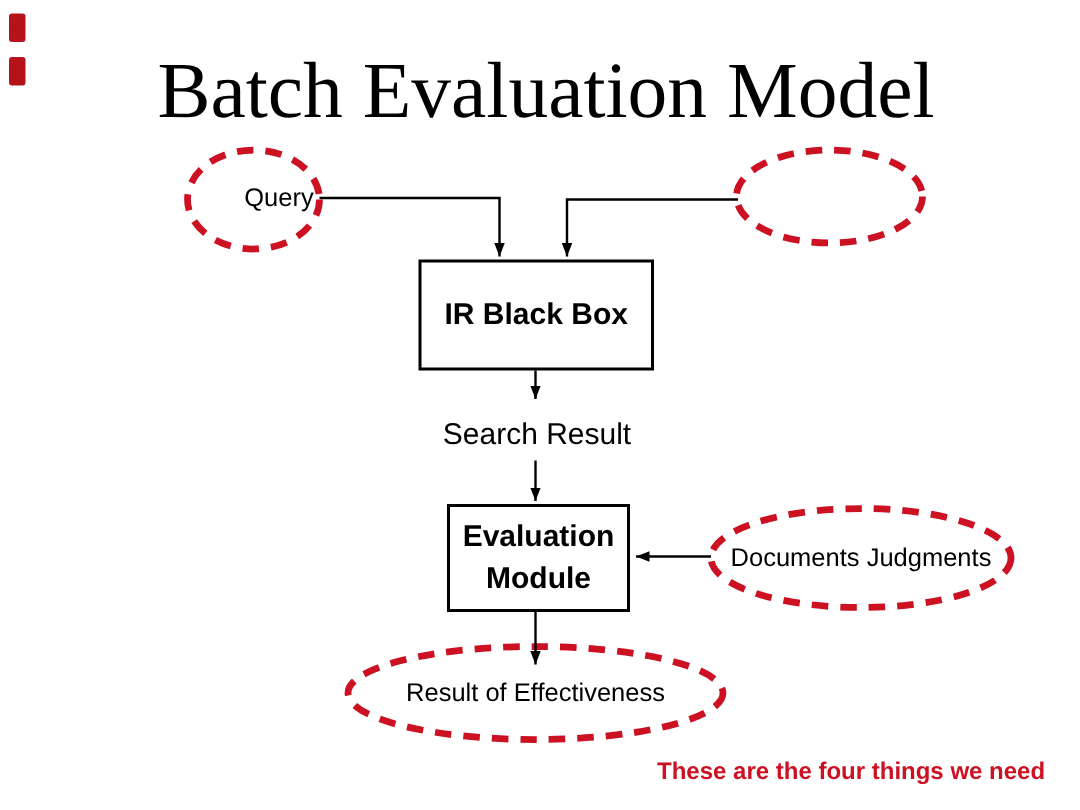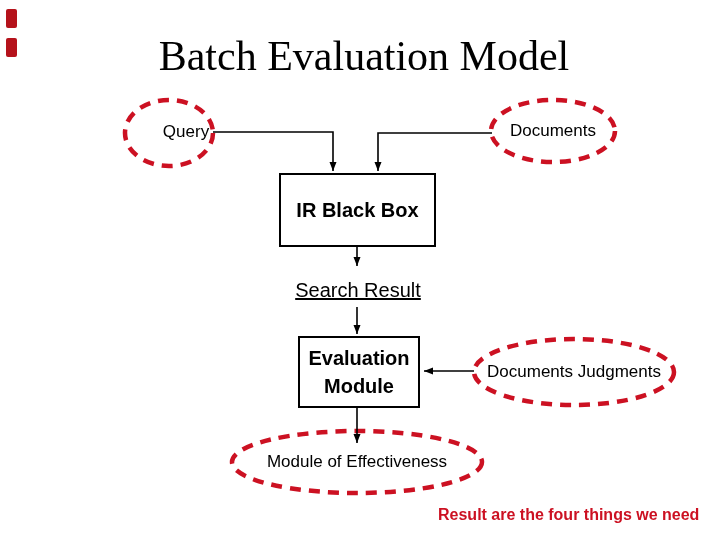--- a/index.html
+++ b/index.html
@@ -12,21 +12,21 @@
     font-family: "Liberation Sans", sans-serif;
     color: #000;
   }
   .title {
     position: absolute;
     left: 0; right: 0; top: 35px;
     padding-left: 8px;
     text-align: center;
     font-family: "Liberation Serif", serif;
     font-weight: 400;
-    font-size: 42px;
+    font-size: 53px;
     line-height: 1;
     color: #000;
     white-space: nowrap;
   }
   svg.wires {
     position: absolute;
     left: 0; top: 0;
     width: 720px; height: 540px;
   }
   svg .dashed {
@@ -60,21 +60,21 @@
     display: flex;
     align-items: center;
     justify-content: center;
     text-align: center;
     font-size: 17px;
     line-height: 1.2;
     white-space: nowrap;
   }
   .label-query     { left: 142px; top: 100px; width: 88px;  height: 65px; }
   .label-documents { left: 491px; top: 100px; width: 124px; height: 63px; }
-  .label-search    { left: 258px; top: 276px; width: 200px; height: 28px; font-size: 20px; text-decoration: underline; }
+  .label-search    { left: 258px; top: 276px; width: 200px; height: 28px; font-size: 20px; }
   .label-relevance { left: 474px; top: 339px; width: 200px; height: 66px; }
   .label-moe       { left: 232px; top: 431px; width: 250px; height: 62px; }
   .footer-note {
     position: absolute;
     left: 438px; top: 505px;
     font-size: 16px;
     font-weight: 700;
     line-height: 1.2;
     color: var(--footer-text, #cc1122);
     white-space: nowrap;
@@ -111,20 +111,19 @@
   </svg>
 
   <div class="node-box box-ir">
     <span>IR Black Box</span>
   </div>
   <div class="node-box box-eval">
     <span style="white-space:normal; width:110px;">Evaluation Module</span>
   </div>
 
   <div class="label label-query">Query</div>
-  <div class="label label-documents">Documents</div>
   <div class="label label-search">Search Result</div>
   <div class="label label-relevance">Documents Judgments</div>
-  <div class="label label-moe">Module of Effectiveness</div>
+  <div class="label label-moe">Result of Effectiveness</div>
 
-  <div class="footer-note">Result are the four things we need</div>
+  <div class="footer-note">These are the four things we need</div>
 
 </div>
 
 </body></html>

